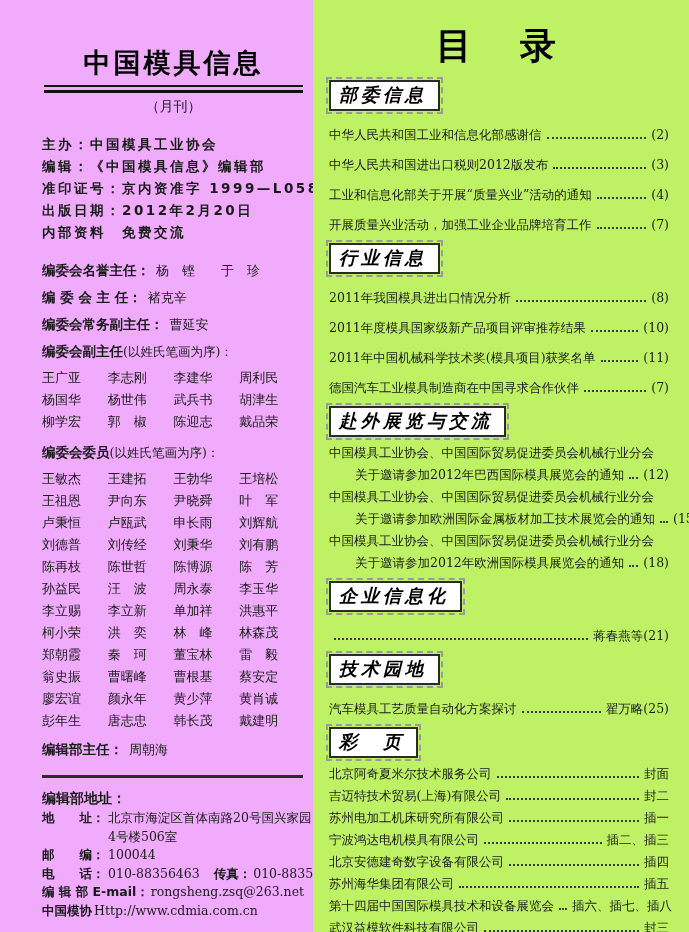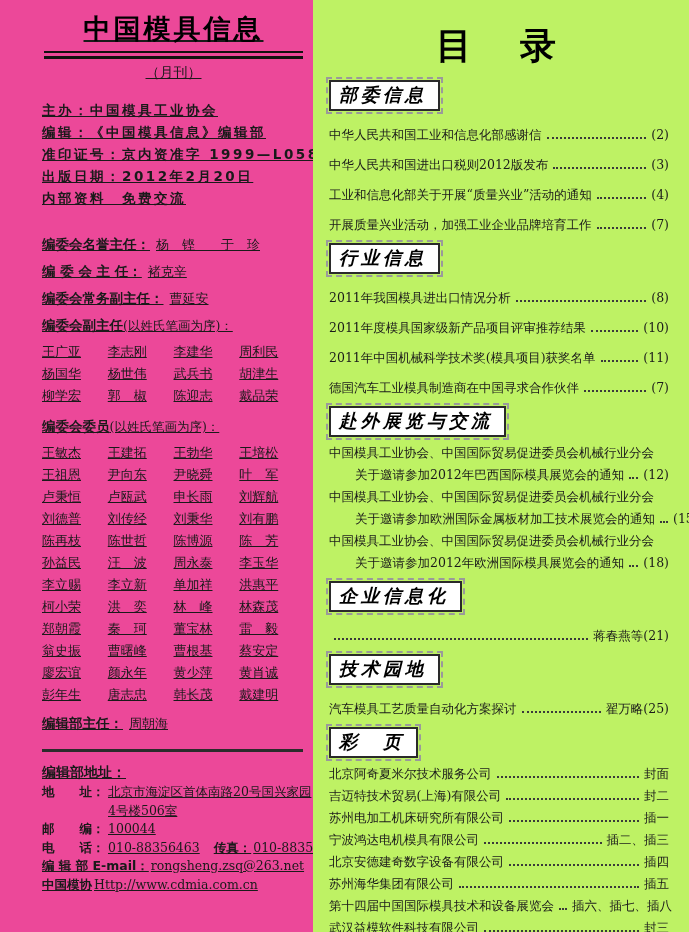--- a/index.html
+++ b/index.html
@@ -4,41 +4,40 @@
 <style>
   html,body{margin:0;padding:0;}
   body{
     width:689px;height:932px;position:relative;overflow:hidden;
     background:#ffffff;color:#1a1a1a;
     font-family:"DejaVu Serif","Liberation Serif",serif;
   }
   
   .left-col{
     position:absolute;left:0;top:0;width:313px;height:932px;
-    background:#ec4899;box-sizing:border-box;
-    padding:12px 8px 0 42px;
-    text-decoration:underline;
+    background:#f0abfc;box-sizing:border-box;
+    padding:46px 8px 0 42px;
   }
   .mast-title{
     font-family:"DejaVu Sans","Liberation Sans",sans-serif;
     font-weight:bold;font-size:27px;letter-spacing:3px;
     text-align:center;line-height:34px;color:#000;
   }
   .rule1{height:2px;background:#111;margin:5px 2px 0 2px;}
   .rule2{height:3px;background:#111;margin:3px 2px 0 2px;}
   .mast-sub{
     text-align:center;font-size:14px;line-height:22px;margin-top:2px;
   }
   .info-block{margin-top:16px;}
   .m-line{
     font-family:"DejaVu Sans","Liberation Sans",sans-serif;
     font-weight:bold;font-size:13.5px;line-height:22px;letter-spacing:2.5px;
     white-space:nowrap;
   }
-  .board-block{margin-top:22px;}
+  .board-block{margin-top:14px;}
   .b-line{font-size:13px;line-height:26px;white-space:nowrap;}
   .b-label{
     font-family:"DejaVu Sans","Liberation Sans",sans-serif;
     font-weight:bold;font-size:13.5px;
   }
   .b-value{margin-left:6px;}
   .b-note{font-size:12.5px;}
   .name-grid{
     display:grid;grid-template-columns:repeat(4,1fr);
     margin-top:2px;

